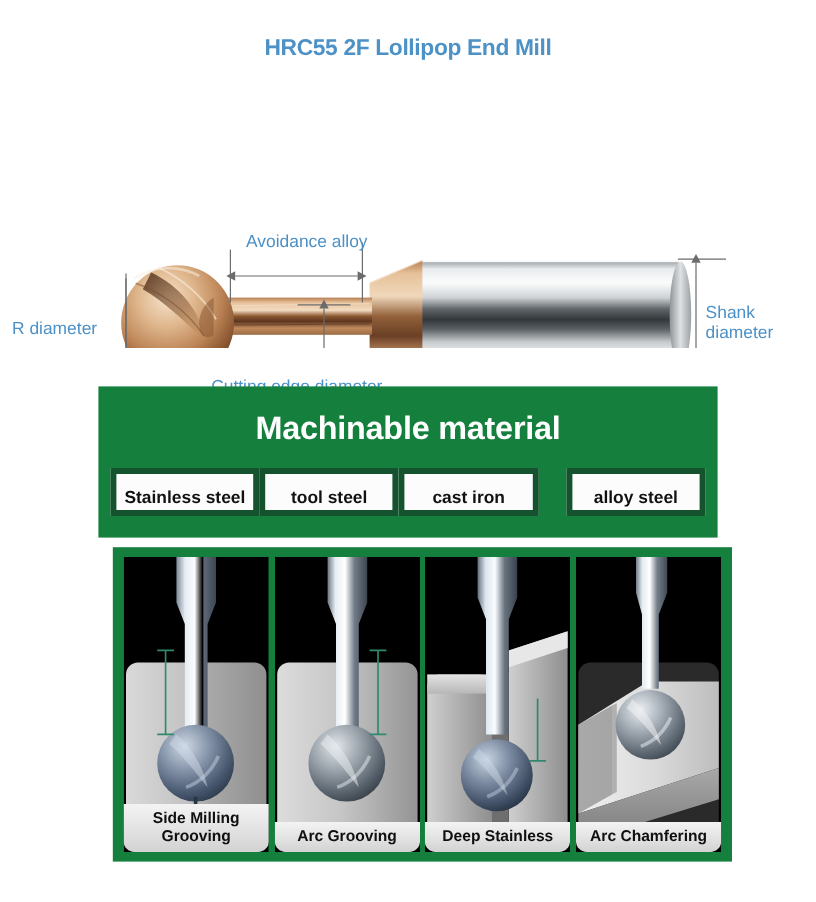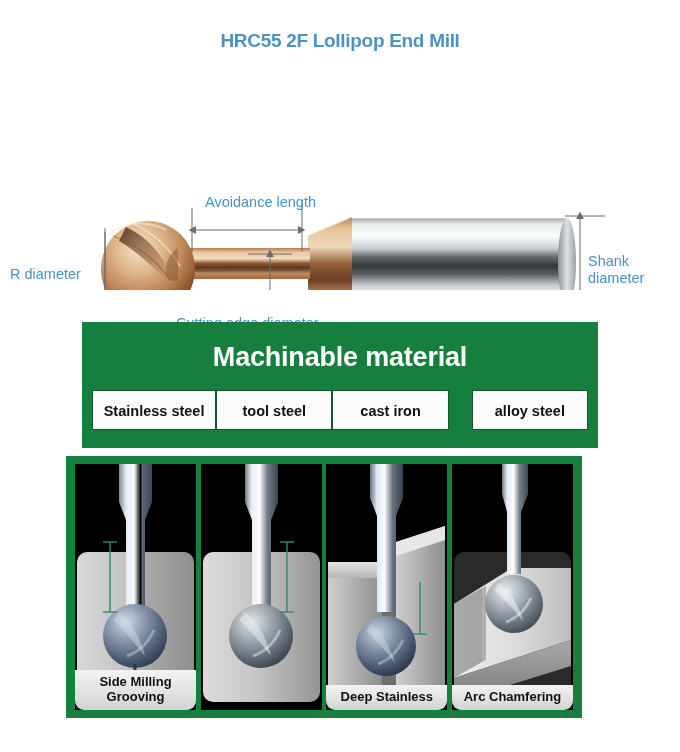--- a/index.html
+++ b/index.html
@@ -59,21 +59,21 @@
     background: #15803d;
     box-sizing: border-box;
   }
   .panel-material {
     left: 82px;
     top: 322px;
     width: 516px;
     height: 126px;
   }
   .panel-applications {
-    left: 66px;
+    left: 94px;
     top: 456px;
     width: 516px;
     height: 262px;
   }
 
   .material-heading {
     position: absolute;
     left: 0;
     top: 20px;
     width: 100%;
@@ -92,21 +92,21 @@
     justify-content: space-between;
   }
   .material-chip {
     background: #fcfcfc;
     color: #111111;
     font-size: 14.5px;
     font-weight: bold;
     height: 40px;
     line-height: 40px;
     text-align: center;
-    border: 1px solid #14532d;
+    border: 5px solid #14532d;
     box-sizing: border-box;
     white-space: nowrap;
   }
   .material-chip:nth-child(1) { width: 126px; }
   .material-chip:nth-child(2) { width: 118px; }
   .material-chip:nth-child(3) { width: 118px; }
   .material-chip:nth-child(4) { width: 118px; margin-left: 23px; }
 
   
   .app-cards {
@@ -289,21 +289,21 @@
       <line x1="568" y1="208" x2="605" y2="208"></line>
       <line x1="109" y1="255" x2="564" y2="255" marker-start="url(#arrowL)" marker-end="url(#arrowR)"></line>
 
       <line x1="565" y1="126" x2="605" y2="126"></line>
       <line x1="580" y1="129" x2="580" y2="215" marker-start="url(#arrowL)" marker-end="url(#arrowR)"></line>
     </g>
   </svg>
 
   <div class="dim-label lbl-r-diameter">R diameter</div>
 
-  <div class="dim-label lbl-avoidance">Avoidance length</div>
+  <div class="dim-label lbl-avoidance">Avoidance alloy</div>
 
   <div class="dim-label lbl-cutting-edge">Cutting edge diameter</div>
 
   <div class="dim-label lbl-overall">Overall length</div>
 
   <div class="dim-label lbl-shank">
     <span>Shank</span><br>
     <span>diameter</span>
   </div>
 </div>
@@ -393,20 +393,23 @@
         <rect x="0" y="0" width="121" height="246" fill="#000"></rect>
         <rect x="2" y="88" width="117" height="150" rx="10" fill="url(#wp2)"></rect>
         <path d="M44,0 L77,0 L77,38 L70,56 L70,150 L51,150 L51,56 L44,38 Z" fill="url(#shft2)"></path>
         <circle cx="60" cy="172" r="32" fill="url(#ball2)"></circle>
         <path d="M44,148 C56,158 66,174 70,192 C60,180 48,164 38,156 Z" fill="#e6ebef" opacity="0.55"></path>
         <path d="M52,192 C64,188 74,178 79,166" stroke="#e6ebef" stroke-width="3" fill="none" opacity="0.5"></path>
         <line x1="86" y1="78" x2="86" y2="148" stroke="#2f8a6d" stroke-width="1.4"></line>
         <line x1="79" y1="78" x2="93" y2="78" stroke="#2f8a6d" stroke-width="1.4"></line>
         <line x1="79" y1="148" x2="93" y2="148" stroke="#2f8a6d" stroke-width="1.4"></line>
       </svg>
+      <div class="app-card-label">
+        <span>Arc Grooving</span>
+      </div>
     </div>
 
     <div class="app-card">
       <svg class="app-card-art" viewBox="0 0 121 246">
         <defs>
           <linearGradient id="wp3a" x1="0" y1="0" x2="0" y2="1">
             <stop offset="0%" stop-color="#e4e4e4"></stop>
             <stop offset="100%" stop-color="#b7b7b7"></stop>
           </linearGradient>
           <linearGradient id="wp3b" x1="0" y1="0" x2="1" y2="0">

